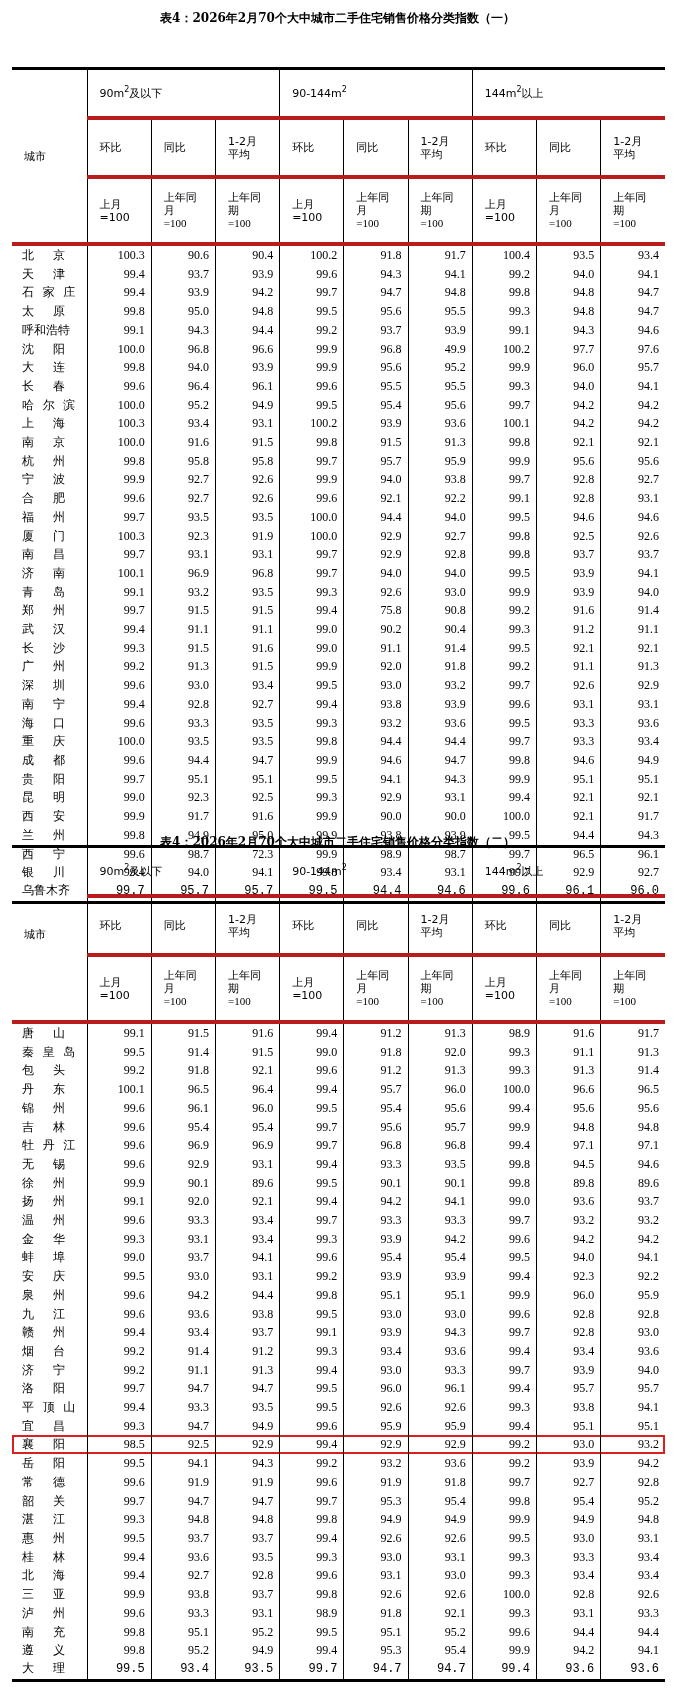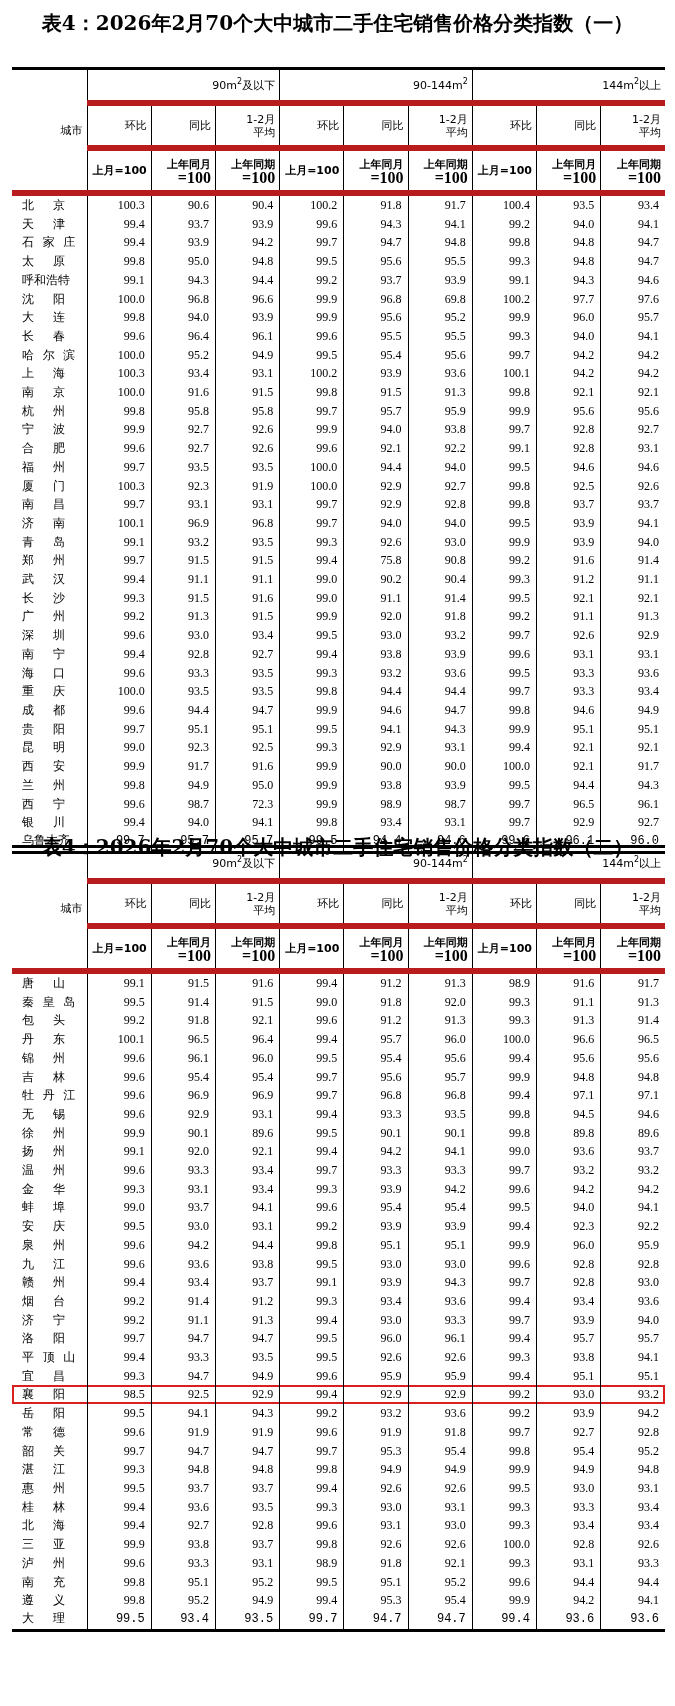--- a/index.html
+++ b/index.html
@@ -1,26 +1,26 @@
 <!DOCTYPE html>
 <html><head>
 <meta charset="utf-8">
 <style>
   html, body { margin:0; padding:0; background:#ffffff; }
   body { width:675px; height:1706px; position:relative; font-family:"Liberation Serif","DejaVu Serif",serif; color:#000; overflow:hidden; }
-  .title { position:absolute; left:0; width:675px; text-align:center; font-family:"DejaVu Serif",serif; font-weight:bold; font-size:20px; letter-spacing:0px; }
+  .title { position:absolute; left:0; width:675px; text-align:center; font-family:"DejaVu Serif",serif; font-weight:bold; font-size:12px; letter-spacing:0px; }
   table.t { position:absolute; left:12px; width:653px; border-collapse:collapse; table-layout:fixed; font-size:11.5px; }
   table.t col.city { width:75px; }
   table.t col.d { width:64.2px; }
-  table.t th { font-weight:normal; font-family:"DejaVu Sans",sans-serif; font-size:11px; line-height:13px; padding:4px; border-left:1px solid #000; border-bottom:6px solid #b91c1c; text-align:right; vertical-align:middle; }
+  table.t th { font-weight:normal; font-family:"DejaVu Sans",sans-serif; font-size:11px; line-height:13px; padding:12px; border-left:1px solid #000; border-bottom:4px solid #b91c1c; text-align:left; vertical-align:middle; }
   table.t th.cityh { border-left:none; }
   table.t thead tr.r0 th { border-top:3px solid #000; height:22px; }
   table.t thead tr.r1 th.sub { height:31px; }
-  table.t thead tr.r2 th { height:31px;font-weight:bold; }
-  table.t thead tr.r2 th .eq { font-family:"Liberation Serif",serif; font-size:16px; display:block; }
+  table.t thead tr.r2 th { height:31px; }
+  table.t thead tr.r2 th .eq { font-family:"Liberation Serif",serif; font-size:11px; display:block; }
   table.t td { padding:0; height:18.7px; line-height:18.7px; }
   table.t td.city { font-family:"DejaVu Sans",sans-serif; font-size:12px; padding-left:10px; }
   table.t td.city span { display:flex; justify-content:space-between; width:62px; }
   table.t td.num { text-align:right; padding-right:6px; border-left:1px solid #000; font-size:12px; }
   table.t tbody tr:last-child td { border-bottom:3px solid #000;font-family:Liberation Mono, monospace; }
   table.t tbody tr.hl td { box-shadow: inset 0 2px 0 #d9201f, inset 0 -2px 0 #d9201f; }
   table.t tbody tr.hl td:first-child { box-shadow: inset 0 2px 0 #d9201f, inset 0 -2px 0 #d9201f, inset 2px 0 0 #d9201f; }
   table.t tbody tr.hl td:last-child { box-shadow: inset 0 2px 0 #d9201f, inset 0 -2px 0 #d9201f, inset -2px 0 0 #d9201f; }
   sup { font-size:8px; line-height:0; }
 </style>
@@ -189,21 +189,21 @@
           <span>
             <span>沈</span>
             <span>阳</span>
           </span>
         </td>
         <td class="num">100.0</td>
         <td class="num">96.8</td>
         <td class="num">96.6</td>
         <td class="num">99.9</td>
         <td class="num">96.8</td>
-        <td class="num">69.8</td>
+        <td class="num">49.9</td>
         <td class="num">100.2</td>
         <td class="num">97.7</td>
         <td class="num">97.6</td>
       </tr>
       <tr>
         <td class="city">
           <span>
             <span>大</span>
             <span>连</span>
           </span>

